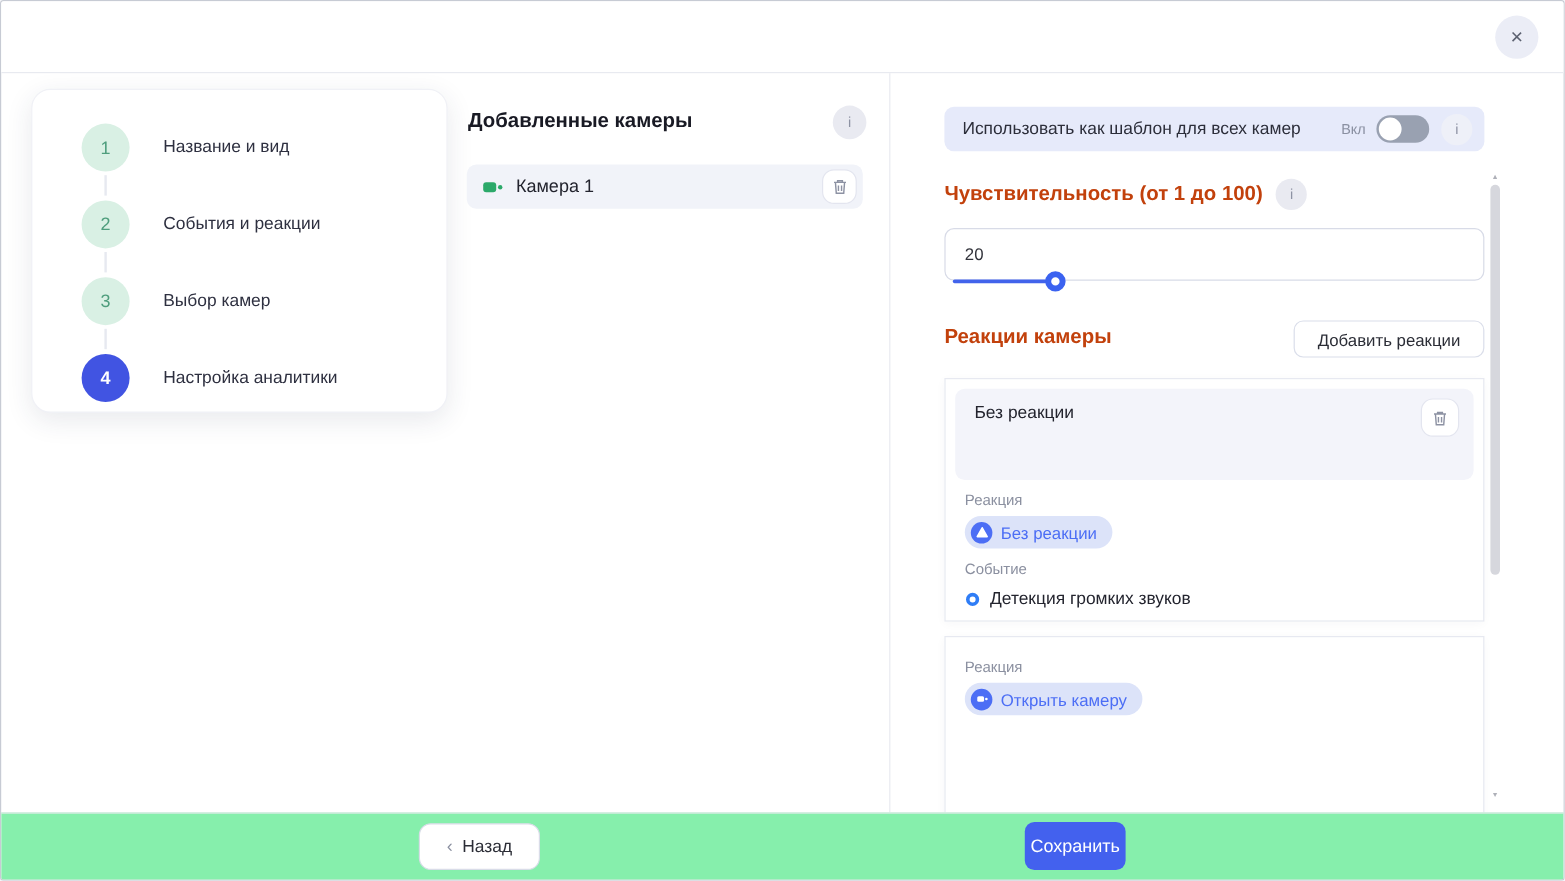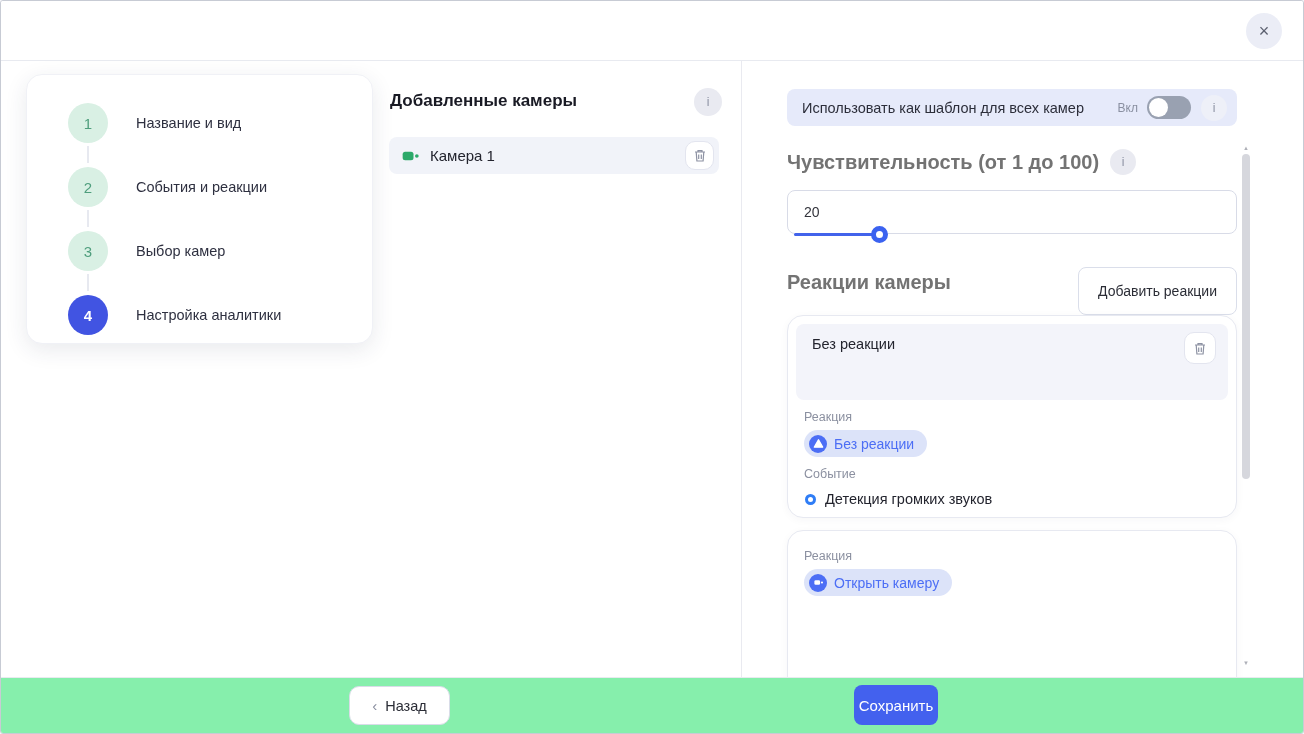--- a/index.html
+++ b/index.html
@@ -42,31 +42,31 @@
     display:flex; align-items:center; padding:0 10px 0 15px; }
   .banner-label { font-size:14.5px; color:#2c2e3a; flex:1; }
   .banner .vkл,.toggle-caption { font-size:12px; color:#8a90a1; margin-right:9px; }
   .toggle { position:relative; width:44px; height:23px; border-radius:12px; cursor:pointer; border:none; }
   .toggle.off { background:#99a1b1; }
   .toggle.on  { background:#4263eb; }
   .toggle .knob { position:absolute; top:2px; width:19px; height:19px; border-radius:50%; background:#fff; }
   .toggle.off .knob { left:2px; } .toggle.on .knob { right:2px; }
   .banner .info-circle { width:26px; height:26px; background:#eef0f8; margin-left:10px; }
   .sens-head-row { position:absolute; left:29px; top:88px; display:flex; align-items:center; gap:11px; }
-  .rp-heading { font-size:20px; font-weight:700; color:#737373; }
+  .rp-heading { font-size:17px; font-weight:700; color:#c2410c; }
   .sens-head-row .info-circle { width:26px; height:26px; }
   .sens-input { position:absolute; left:29px; top:129px; width:450px; height:44px; border:1px solid #d8dbe7;
     border-radius:8px; font-family:inherit; font-size:14px; color:#33343c; padding:0 16px; background:#fff; }
   .slider-track { position:absolute; left:36px; top:172px; width:86px; height:3px; background:#4263eb; border-radius:2px; }
   .slider-knob { position:absolute; left:113px; top:165px; width:17px; height:17px; border-radius:50%;
     background:#fff; border:5px solid #3b62f0; cursor:pointer; }
   .react-head { position:absolute; left:29px; top:210px; }
-  .add-react-btn { position:absolute; left:320px; top:206px; width:159px; height:48px; background:#fff;
+  .add-react-btn { position:absolute; left:320px; top:206px; width:159px; height:31px; background:#fff;
     border:1px solid #dadeea; border-radius:8px; font-family:inherit; font-size:14px; color:#2b2d36; cursor:pointer; }
-  .rcard { position:absolute; left:29px; width:450px; background:#fff; border:1px solid #e7e9f1; border-radius:16px;
+  .rcard { position:absolute; left:29px; width:450px; background:#fff; border:1px solid #e7e9f1; border-radius:0;
     box-shadow:0 2px 8px rgba(40,50,80,.04); padding:8px; }
   .rcard-1 { top:254px; height:203px; }
   .rcard-2 { top:469px; height:180px; }
   .rcard-head { background:#f3f4fa; border-radius:8px; padding:12px 12px 12px 16px; position:relative; }
   .rcard-1 .rcard-head { height:76px; }
   .rcard-2 .rcard-head { height:76px; }
   .rcard-title { font-size:14.5px; color:#23242e; }
   .rcard-head .trash-btn { position:absolute; right:12px; top:8px; width:32px; height:32px; }
   .rcard-toggle-row { display:flex; align-items:center; margin-top:14px; }
   .sub-label { font-size:12.5px; color:#8b90a0; margin:10px 0 6px 8px; }

